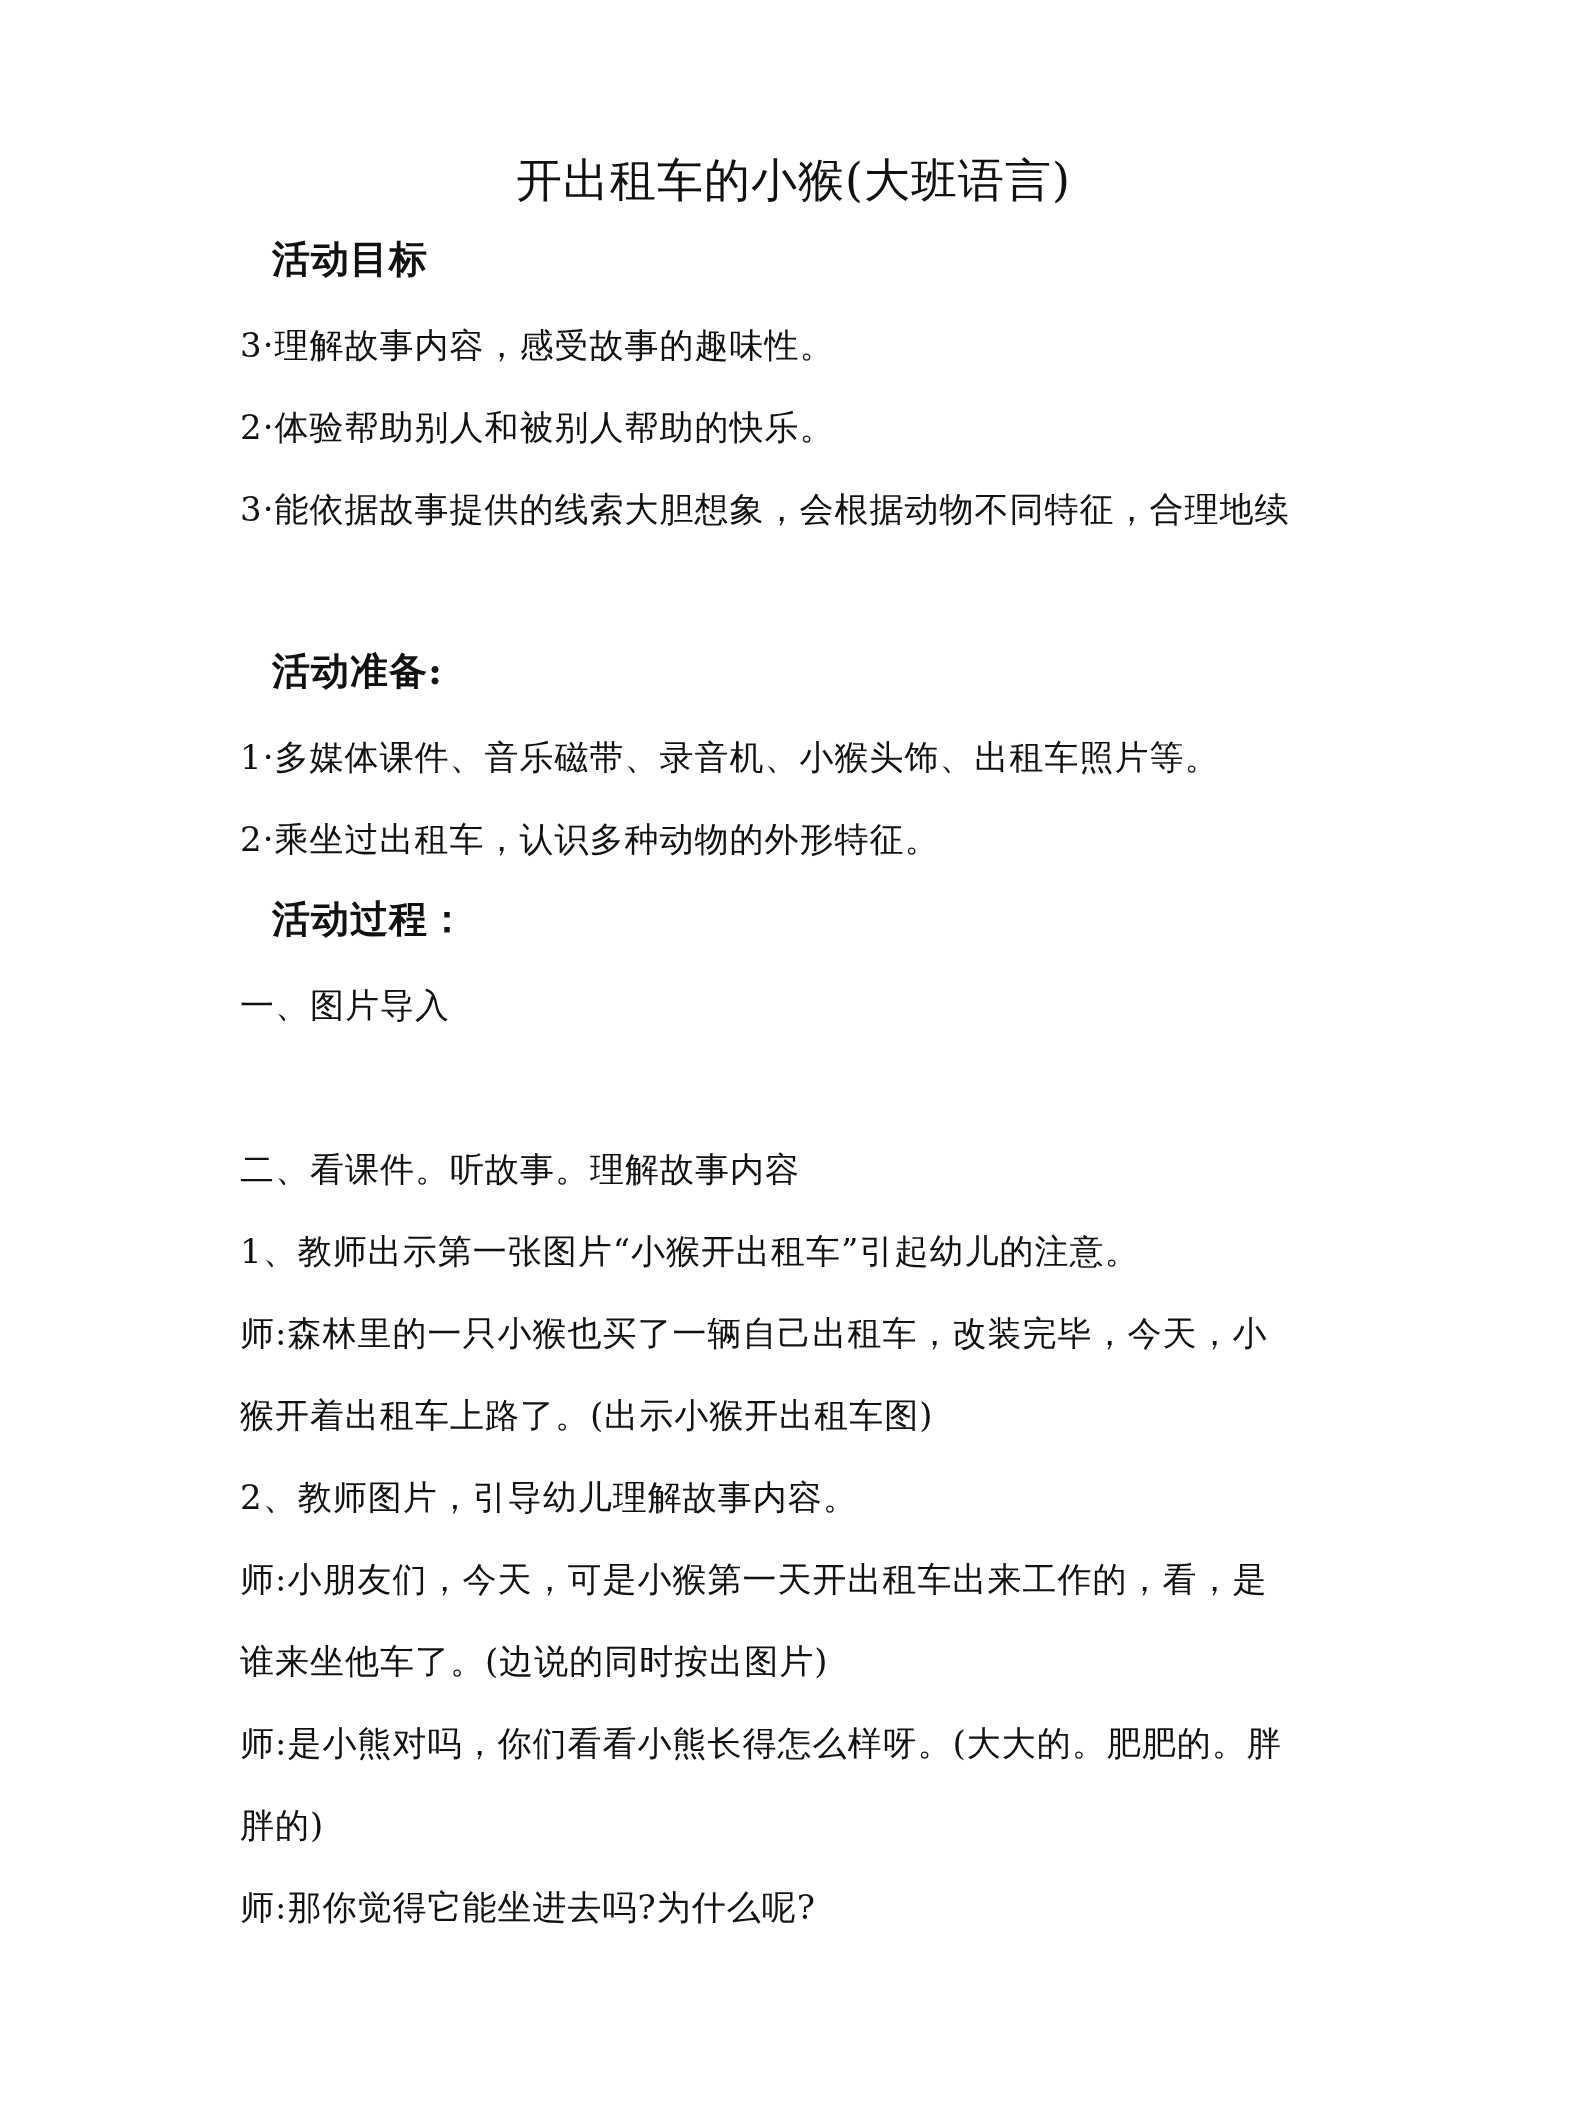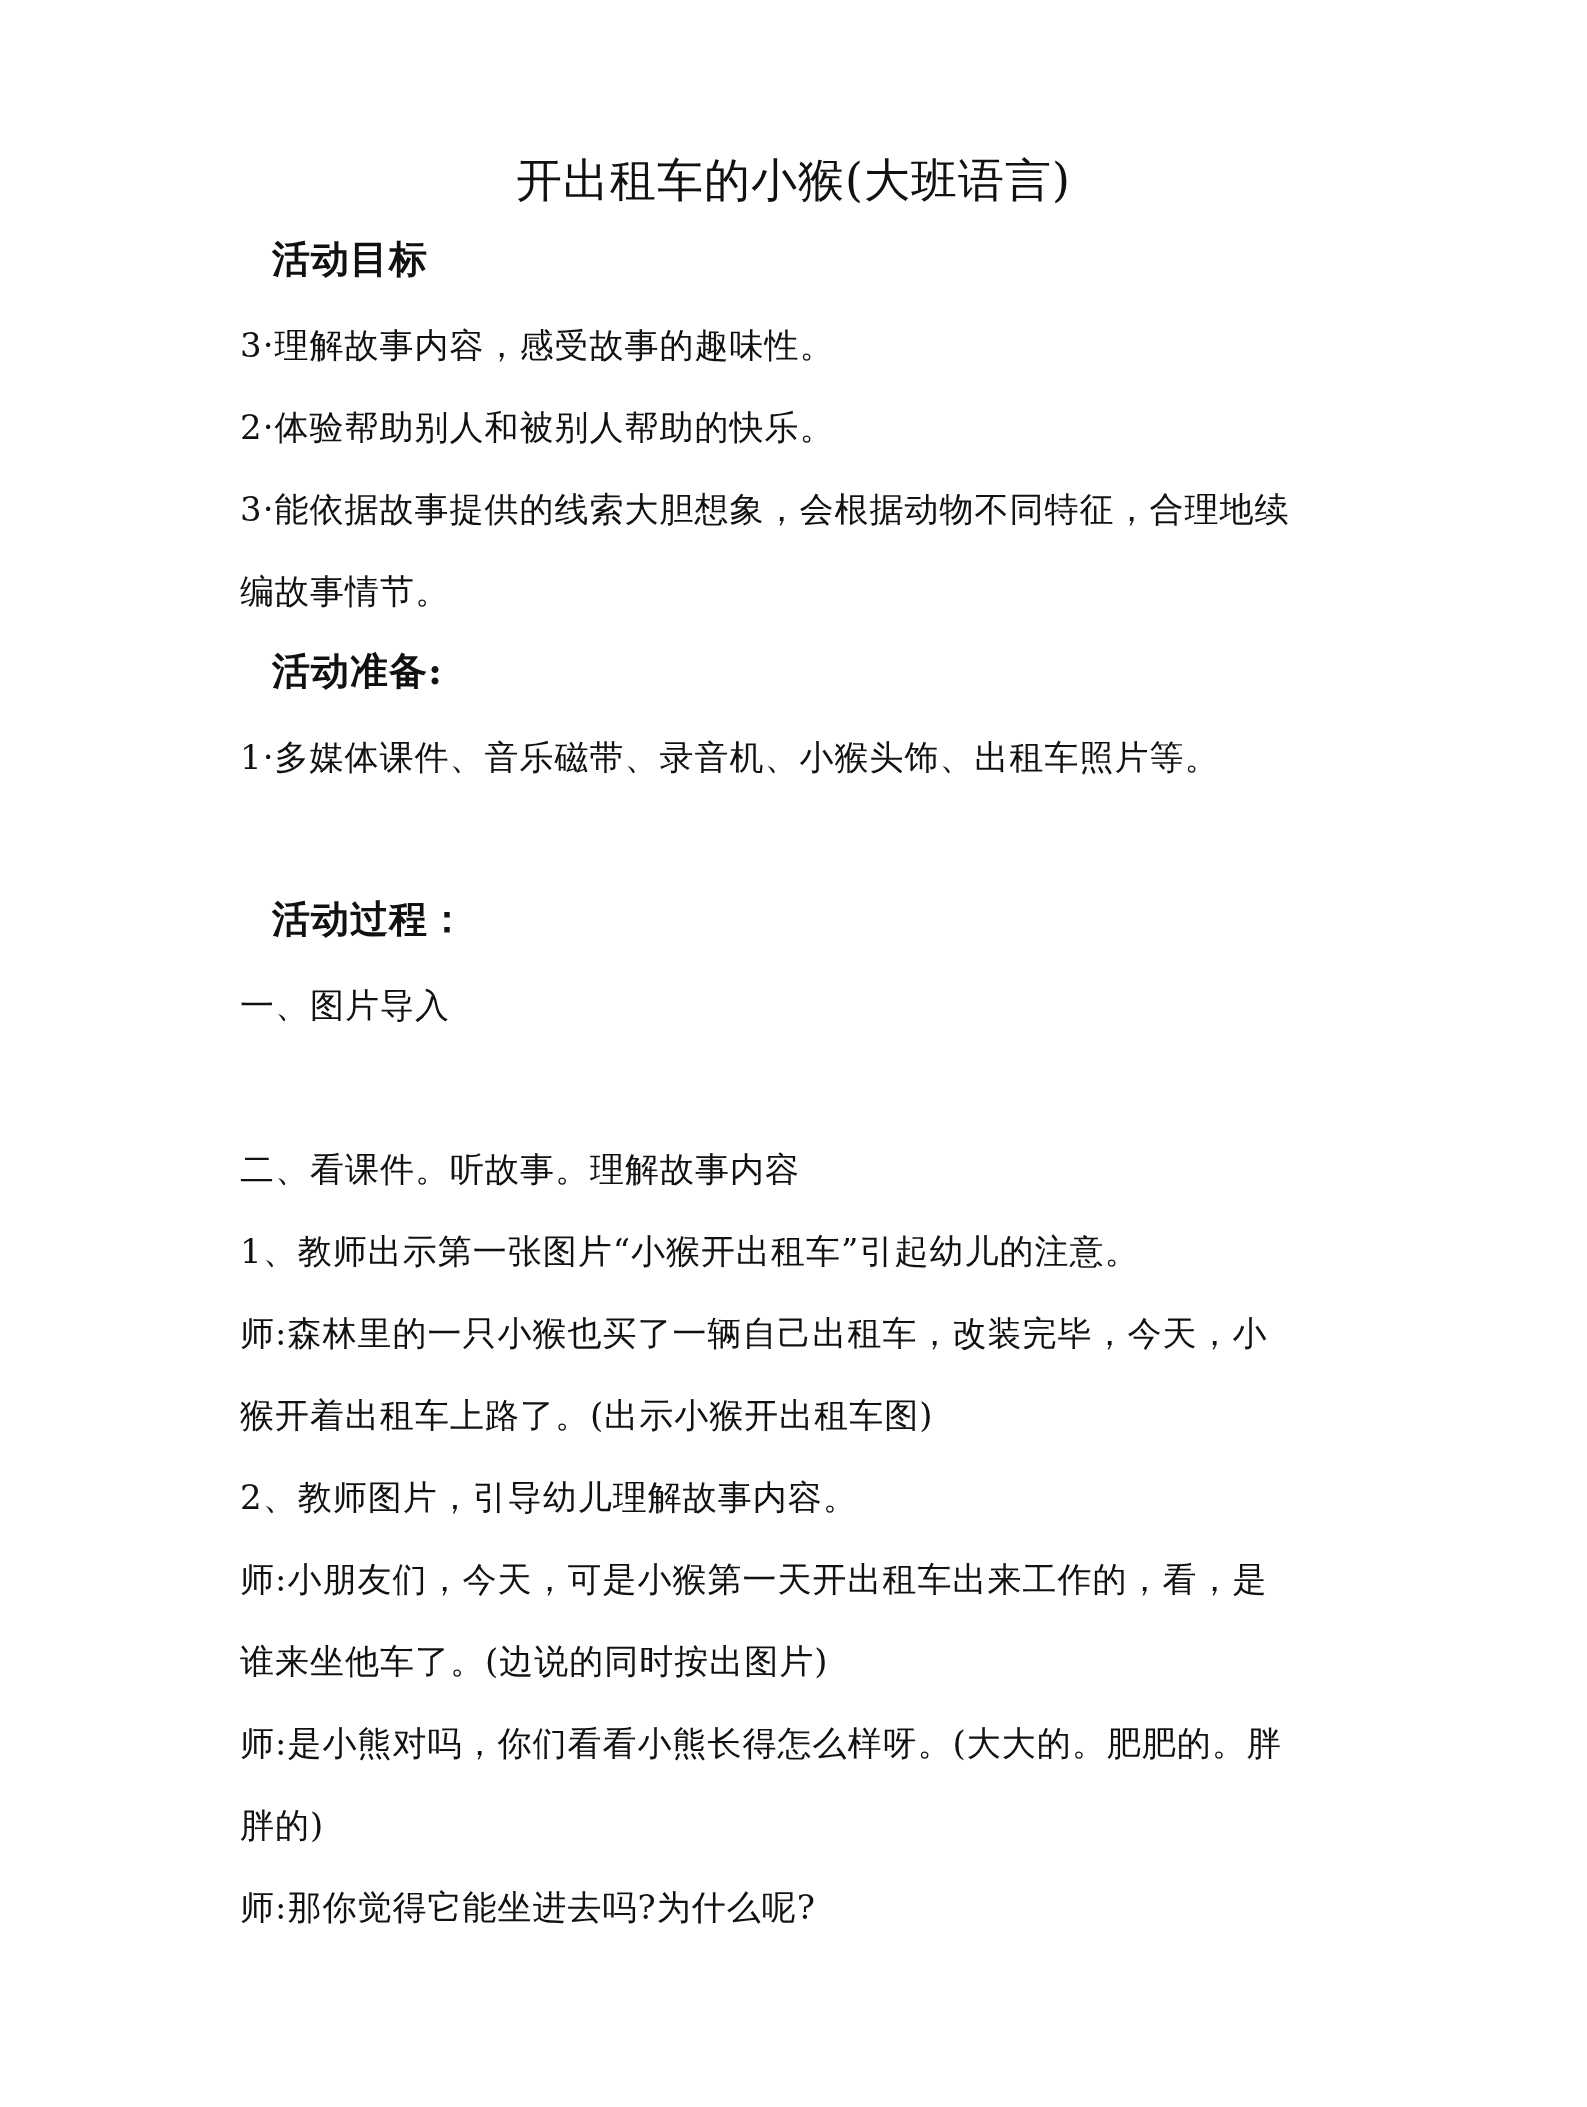--- a/index.html
+++ b/index.html
@@ -15,24 +15,24 @@
 </head>
 <body>
 
 <div class="page">
   <div class="title">开出租车的小猴(大班语言)</div>
 
   <div class="line heading" style="top:236px">活动目标</div>
   <div class="line" style="top:322px">3·理解故事内容，感受故事的趣味性。</div>
   <div class="line" style="top:404px">2·体验帮助别人和被别人帮助的快乐。</div>
   <div class="line" style="top:486px">3·能依据故事提供的线索大胆想象，会根据动物不同特征，合理地续</div>
-  <div class="line" style="top:568px">编故事情节。</div>
 
   <div class="line heading" style="top:648px">活动准备:</div>
   <div class="line" style="top:734px">1·多媒体课件、音乐磁带、录音机、小猴头饰、出租车照片等。</div>
+  <div class="line" style="top:816px">2·乘坐过出租车，认识多种动物的外形特征。</div>
 
   <div class="line heading" style="top:896px">活动过程：</div>
   <div class="line" style="top:982px">一、图片导入</div>
   <div class="line" style="top:1146px">二、看课件。听故事。理解故事内容</div>
   <div class="line" style="top:1228px">1、教师出示第一张图片“小猴开出租车”引起幼儿的注意。</div>
   <div class="line" style="top:1310px">师:森林里的一只小猴也买了一辆自己出租车，改装完毕，今天，小</div>
   <div class="line" style="top:1392px">猴开着出租车上路了。(出示小猴开出租车图)</div>
   <div class="line" style="top:1474px">2、教师图片，引导幼儿理解故事内容。</div>
   <div class="line" style="top:1638px">谁来坐他车了。(边说的同时按出图片)</div>
   <div class="line" style="top:1556px">师:小朋友们，今天，可是小猴第一天开出租车出来工作的，看，是</div>

